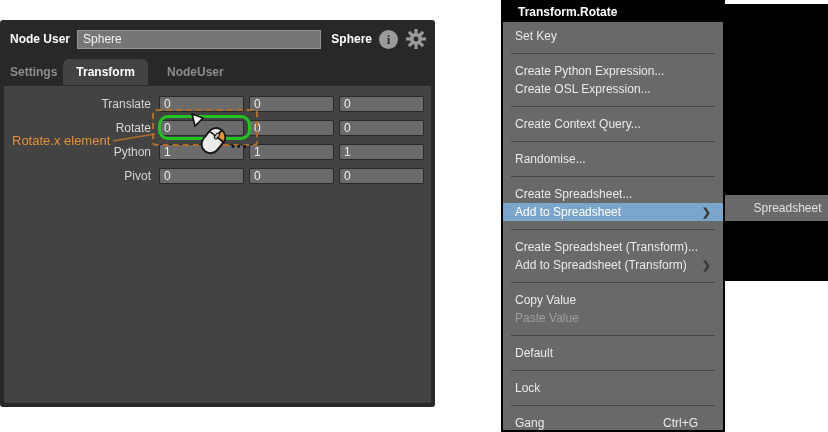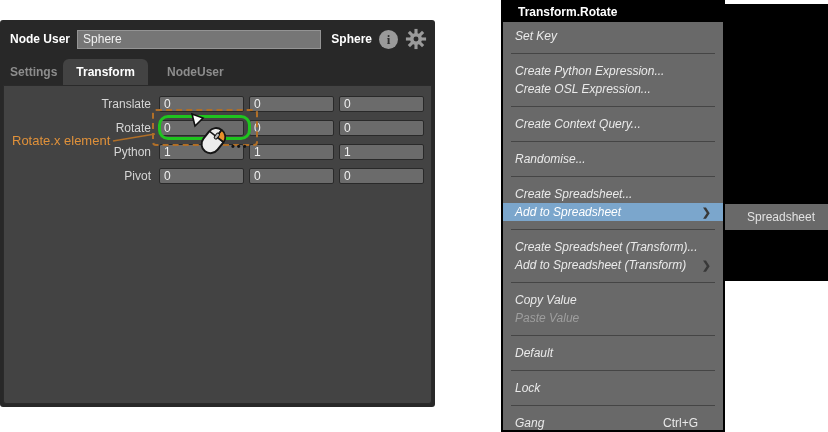--- a/index.html
+++ b/index.html
@@ -54,29 +54,29 @@
   
   .backdrop { position:absolute; left:723px; top:4px; width:105px; height:277px;
               background:#000; z-index:5; }
   .menu { position:absolute; left:501px; top:0; width:224px; height:432px;
           background:#000; padding:2px; z-index:12; }
   .menu-title { height:20px; line-height:20px; color:#ffffff; font-weight:bold;
                 padding-left:15px; background:#000; }
   .menu-body { background:#696969; padding-top:5px; height:408px; overflow:hidden; }
   .mi { height:18px; line-height:18px; padding:0 12px; color:#eaeaea;
         display:flex; align-items:center; }
-  .mi .mlabel { flex:1; white-space:nowrap;font-style:italic; }
+  .mi .mlabel { flex:1; white-space:nowrap; }
   .mi .shortcut { margin-right:13px; }
   .mi .arrow { color:#383838; font-weight:bold; font-size:11px; }
   .mi.hl { background:#7ba6cc; color:#fff; }
   .mi.dis { color:#9e9e9e; }
   .msep { border-top:1px solid #454545; margin:8px 8px; }
 
-  .submenu { position:absolute; left:725px; top:204px; width:103px; height:26px;
-             background:#696969; z-index:15; }
+  .submenu { position:absolute; left:725px; top:195px; width:103px; height:26px;
+             background:#696969; z-index:15;text-align:center; }
   .submenu .smi { height:26px; line-height:26px; padding-left:22px; color:#e2e2e2; }
 </style>
 </head>
 <body>
 
 
 
 
 <div class="panel">
   <div class="phead">

